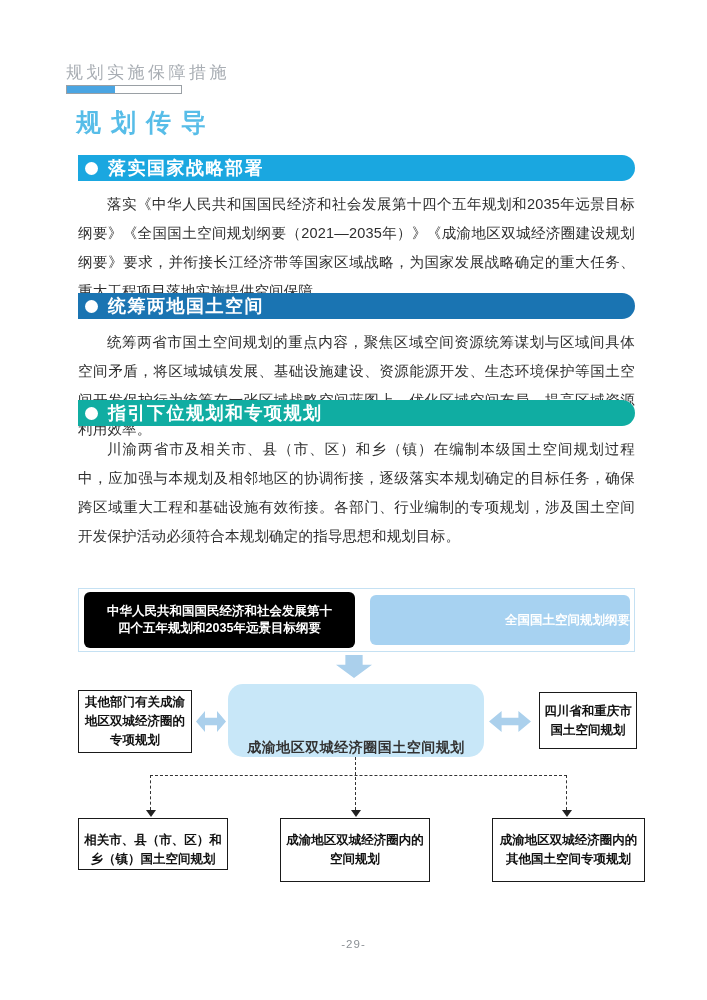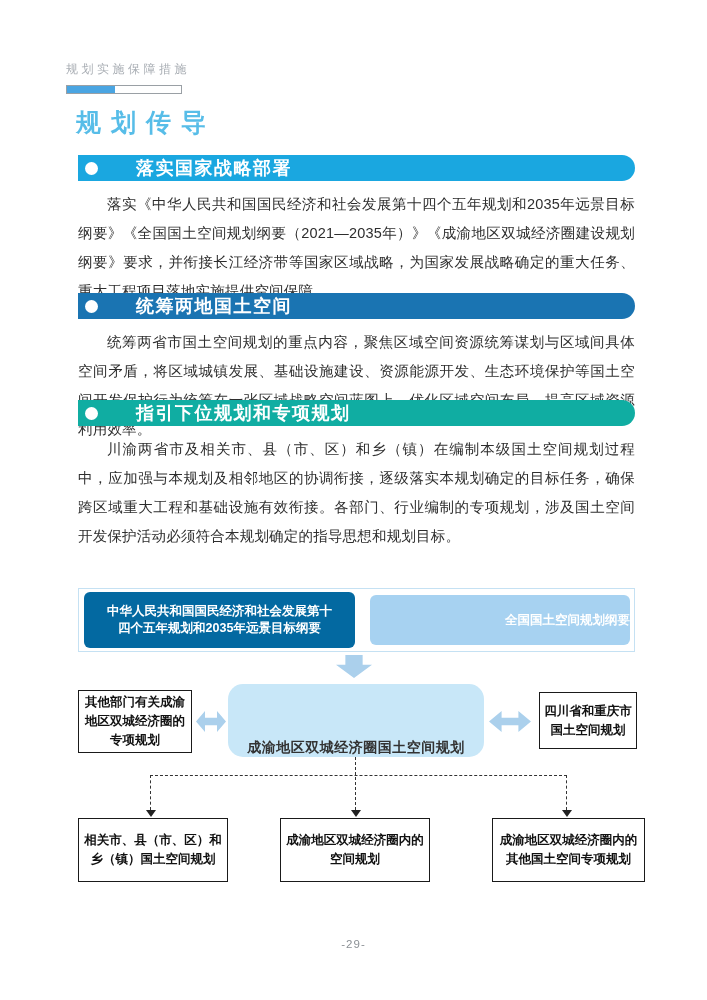--- a/index.html
+++ b/index.html
@@ -1,46 +1,46 @@
 <!DOCTYPE html>
 <html><head>
 <meta charset="utf-8">
 <style>
   html,body{margin:0;padding:0;background:#e9e9e9;}
   .page{position:relative;width:707px;height:1000px;margin:0 auto;background:#ffffff;overflow:hidden;
         font-family:"Liberation Sans","DejaVu Sans",sans-serif;}
 
   
-  .eyebrow{position:absolute;left:66px;top:61px;font-size:12px;letter-spacing:3.5px;color:#a9aeb4;}
+  .eyebrow{position:absolute;left:66px;top:61px;font-size:17px;letter-spacing:3.5px;color:#a9aeb4;}
   .progress{position:absolute;left:66px;top:85px;width:116px;height:9px;border:1px solid #9aa0a5;
             box-sizing:border-box;background:#fff;}
   .progress-fill{height:100%;width:42%;}
   .page-title{position:absolute;left:64px;top:94px;margin:12px;font-size:25px;font-weight:600;letter-spacing:10px;}
 
   
   .sec{position:absolute;left:78px;width:557px;}
   .sec1{top:155px}.sec2{top:293px}.sec3{top:400px}
   .sec-bar{position:relative;height:26px;border-radius:0 13px 13px 0;display:flex;align-items:center;}
   .dot{position:absolute;left:7px;top:6.5px;width:13px;height:13px;border-radius:50%;background:#fff;}
-  .sec-title{margin-left:58px;color:#fff;font-size:18px;font-weight:bold;letter-spacing:1.5px;}
+  .sec-title{margin-left:30px;color:#fff;font-size:18px;font-weight:bold;letter-spacing:1.5px;}
   .sec-body{margin:9px 0 0;font-size:14.5px;line-height:29px;color:#2e2e2e;text-align:justify;
             text-indent:2em;letter-spacing:0.2px;}
 
   
   .fc-container{position:absolute;left:78px;top:588px;width:557px;height:64px;border:1px solid #c5e1f3;box-sizing:border-box;}
   .fbox{position:absolute;box-sizing:border-box;display:flex;flex-direction:column;align-items:center;
         justify-content:center;text-align:center;font-weight:bold;}
   .fbox.blue{color:#fff;border-radius:6px;font-size:12.5px;line-height:17px;}
   .boxA{left:84px;top:592px;width:271px;height:56px;}
   .boxB{left:370px;top:595px;width:260px;height:50px;font-size:13px;}
   .kbox{border:1.5px solid #1a1a1a;background:#fff;color:#111;font-size:12.5px;line-height:19px;font-weight:bold;}
   .leftBox{left:78px;top:690px;width:114px;height:63px;}
   .centerBox{left:228px;top:684px;width:256px;height:73px;border-radius:15px;color:#333;font-size:14px;letter-spacing:0.5px;}
   .rightBox{left:539px;top:692px;width:98px;height:57px;}
-  .bb1{left:78px;top:818px;width:150px;height:64px;}
+  .bb1{left:78px;top:818px;width:150px;height:52px;justify-content:flex-end;}
   .bb2{left:280px;top:818px;width:150px;height:64px;}
   .bb3{left:492px;top:818px;width:153px;height:64px;}
 
   .arrow-down{position:absolute;left:336px;top:655px;width:36px;height:23px;
               clip-path:polygon(26% 0,74% 0,74% 42%,100% 42%,50% 100%,0 42%,26% 42%);}
   .arrow-lr{position:absolute;
             clip-path:polygon(0 50%,30% 0,30% 32%,70% 32%,70% 0,100% 50%,70% 100%,70% 68%,30% 68%,30% 100%);}
   .arrowL{left:196px;top:711px;width:30px;height:21px;}
   .arrowR{left:489px;top:711px;width:42px;height:21px;}
 
@@ -89,21 +89,21 @@
       <span class="dot"></span>
       <span class="sec-title">指引下位规划和专项规划</span>
     </div>
     <p class="sec-body">川渝两省市及相关市、县（市、区）和乡（镇）在编制本级国土空间规划过程中，应加强与本规划及相邻地区的协调衔接，逐级落实本规划确定的目标任务，确保跨区域重大工程和基础设施有效衔接。各部门、行业编制的专项规划，涉及国土空间开发保护活动必须符合本规划确定的指导思想和规划目标。</p>
   </section>
 
   <div>
 
     <div class="fc-container"></div>
 
-    <div class="fbox blue boxA" style="background-color: #0369a1;">
+    <div class="fbox blue boxA" style="background-color: #000000;">
       <div>中华人民共和国国民经济和社会发展第十</div>
       <div>四个五年规划和2035年远景目标纲要</div>
     </div>
 
     <div class="fbox blue boxB" style="background-color: rgb(167, 210, 241); align-items: flex-end;">
       <div>全国国土空间规划纲要</div>
     </div>
 
     <div class="arrow-down" style="background-color: rgb(171, 208, 236);"></div>
 

